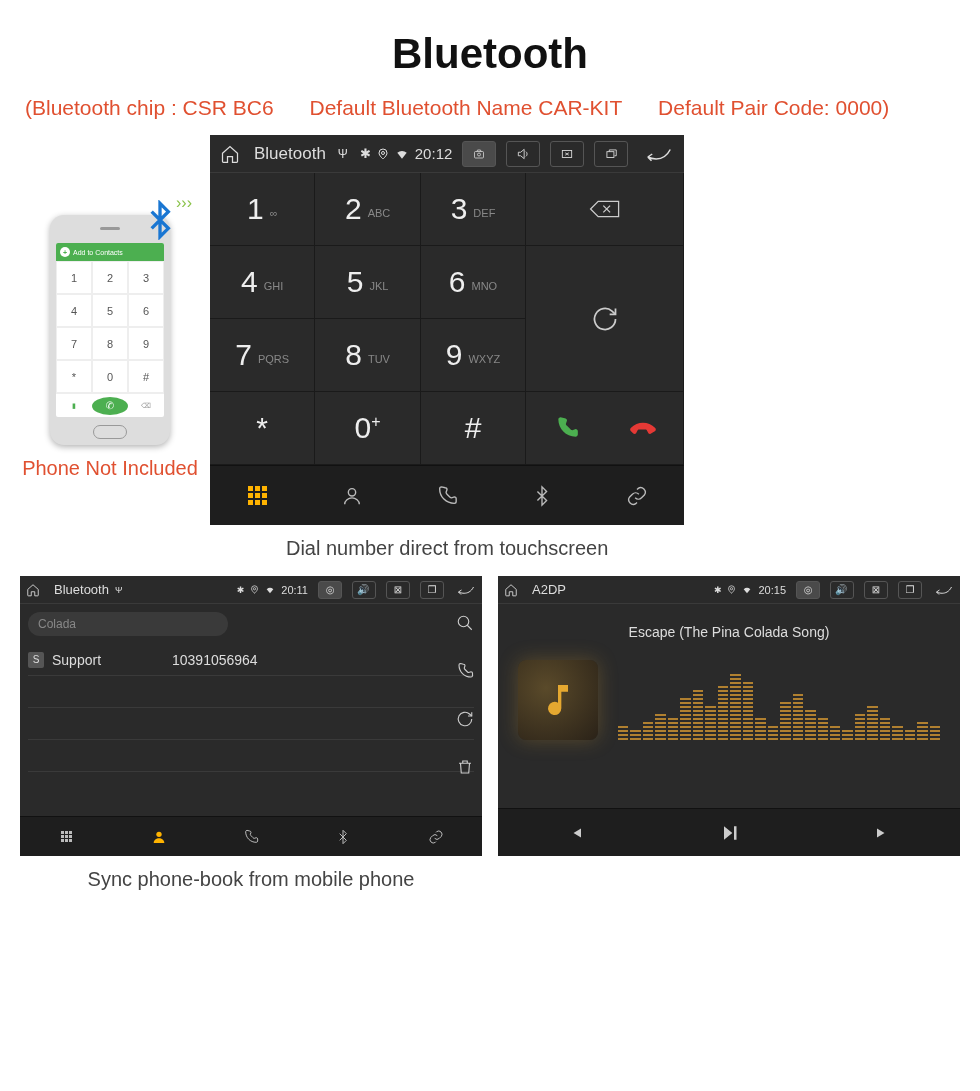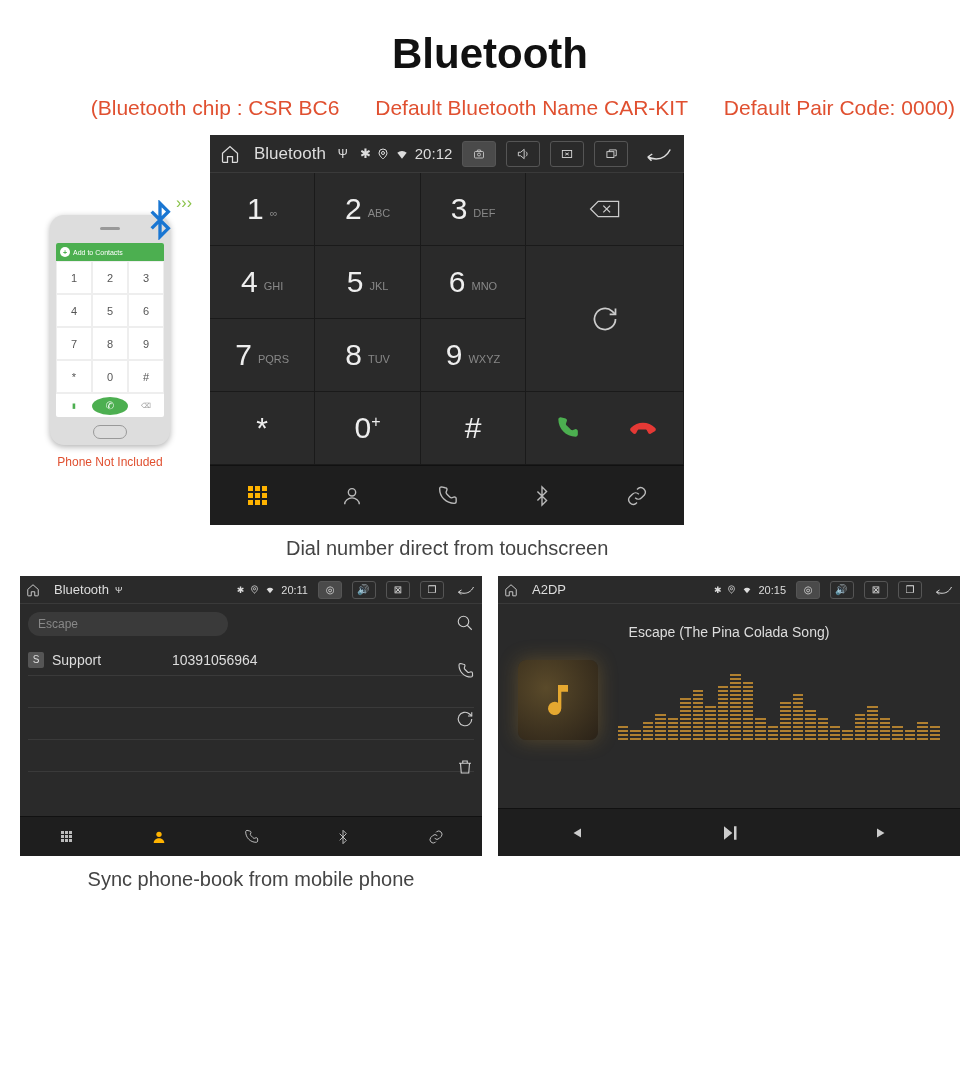--- a/index.html
+++ b/index.html
@@ -1,20 +1,20 @@
 <!DOCTYPE html>
 <html><head>
 <meta charset="utf-8">
 <style>
   * { box-sizing: border-box; margin: 0; padding: 0; }
   body { width: 980px; height: 1091px; background: #fff; font-family: Arial, Helvetica, sans-serif; color: #333; }
   .page { width: 980px; padding: 20px 10px; }
   .title { font-size: 42px; font-weight: bold; text-align: center; margin: 10px 0 18px; color: #111; }
   .subtitle { font-size: 21px; text-align: center; color: #444; line-height: 1.4; margin: 0 30px 6px; }
-  .specs { font-size: 21px; text-align: right; color: #e05030; margin-bottom: 15px; }
+  .specs { font-size: 21px; text-align: left; color: #e05030; margin-bottom: 15px; }
   .specs span { margin: 0 15px; }
   .row1 { display: flex; align-items: flex-start; gap: 10px; margin: 0 10px 15px; }
   .phone-col { width: 180px; text-align: center; margin-top: 60px; }
   .phone-frame { width: 120px; height: 230px; margin: 20px auto 8px; background: #ddd; border-radius: 14px; position: relative; box-shadow: 0 2px 6px rgba(0,0,0,.3); }
   .phone-screen { position: absolute; top: 28px; left: 6px; right: 6px; bottom: 28px; background: #fff; border-radius: 2px; overflow: hidden; font-size: 7px; }
   .phone-screen .bar { height: 18px; background: #4caf50; color: #fff; display: flex; align-items: center; padding: 0 4px; }
   .phone-screen .bar::before { content: "+"; width: 10px; height: 10px; background: #fff; color: #4caf50; border-radius: 50%; display: inline-flex; align-items: center; justify-content: center; margin-right: 3px; font-weight: bold; }
   .phone-keypad { display: grid; grid-template-columns: repeat(3,1fr); grid-template-rows: repeat(4,1fr); flex: 1; }
   .phone-keypad div { border: .5px solid #eee; display: flex; align-items: center; justify-content: center; font-size: 11px; color: #555; }
   .phone-bottom { display: flex; height: 24px; border-top: 1px solid #eee; }
@@ -108,21 +108,21 @@
           <div class="phone-bottom">
               <div style="color:#4caf50">▮</div>
               <div>
                 <div class="phone-call">✆</div>
               </div>
               <div style="color:#999">⌫</div>
             </div>
         </div>
         <div class="phone-home"></div>
       </div>
-      <div class="caption" style="color:#e05030;font-size:12px;">Phone Not Included</div>
+      <div class="caption" style="color:#e05030;font-size:20px;">Phone Not Included</div>
     </div>
 
     <div>
       <div class="screen big">
         <div class="status-bar">
           <span>
               <svg width="20" height="20" viewBox="0 0 24 24" fill="none" stroke="#ddd" stroke-width="1.5">
                 <path d="M3 11l9-8 9 8v10a1 1 0 01-1 1h-5v-7h-6v7H4a1 1 0 01-1-1z"></path>
               </svg>
             </span>
@@ -314,21 +314,21 @@
           <span class="sys-btn active">◎</span>
           <span class="sys-btn">🔊</span>
           <span class="sys-btn">⊠</span>
           <span class="sys-btn">❐</span>
           <span style="margin-left:6px;">
               <svg width="20" height="12" viewBox="0 0 40 24" fill="none" stroke="#ddd" stroke-width="2">
                 <path d="M35 6c-10 20-30 10-30 10m0 0l6-4m-6 4l5 5"></path>
               </svg>
             </span>
         </div>
-        <div class="search-box">Escape</div>
+        <div class="search-box">Colada</div>
         <div class="contact-list">
           <div class="contact-row">
             <span class="contact-badge">S</span>
             <span class="contact-name">Support</span>
             <span>10391056964</span>
           </div>
           <div class="contact-row"></div>
           <div class="contact-row"></div>
           <div class="contact-row"></div>
           <div class="side-icons">

